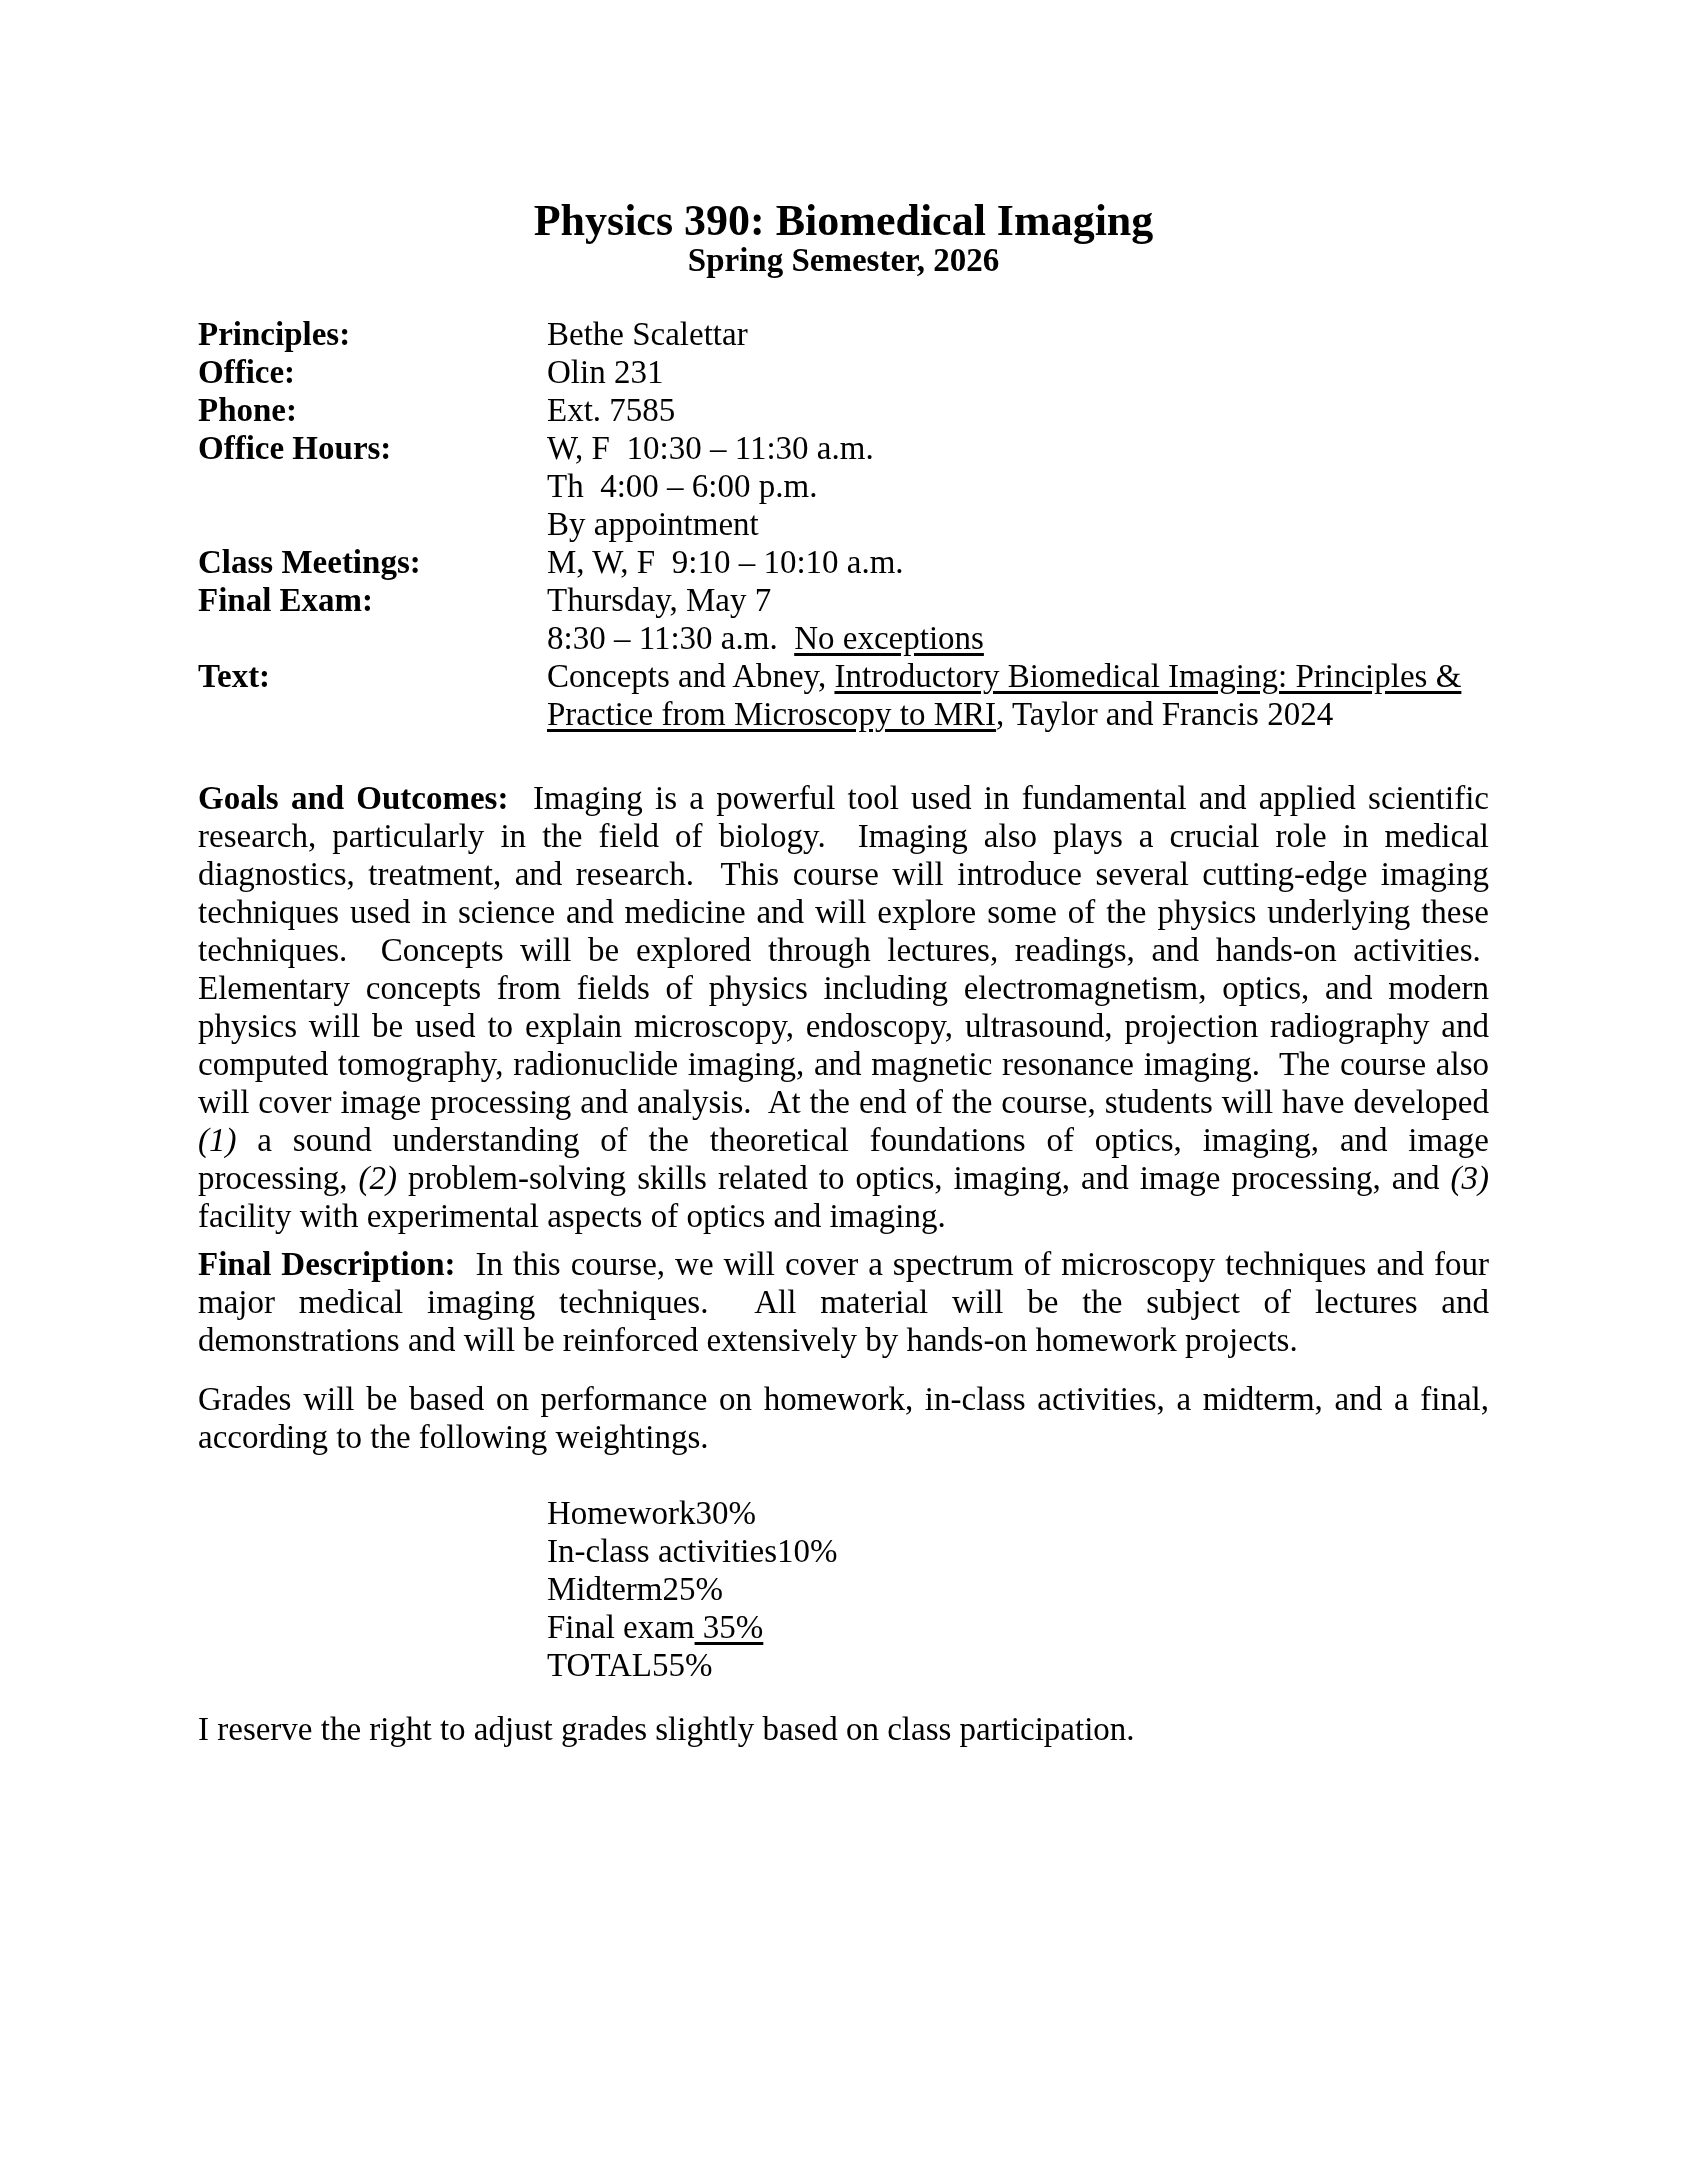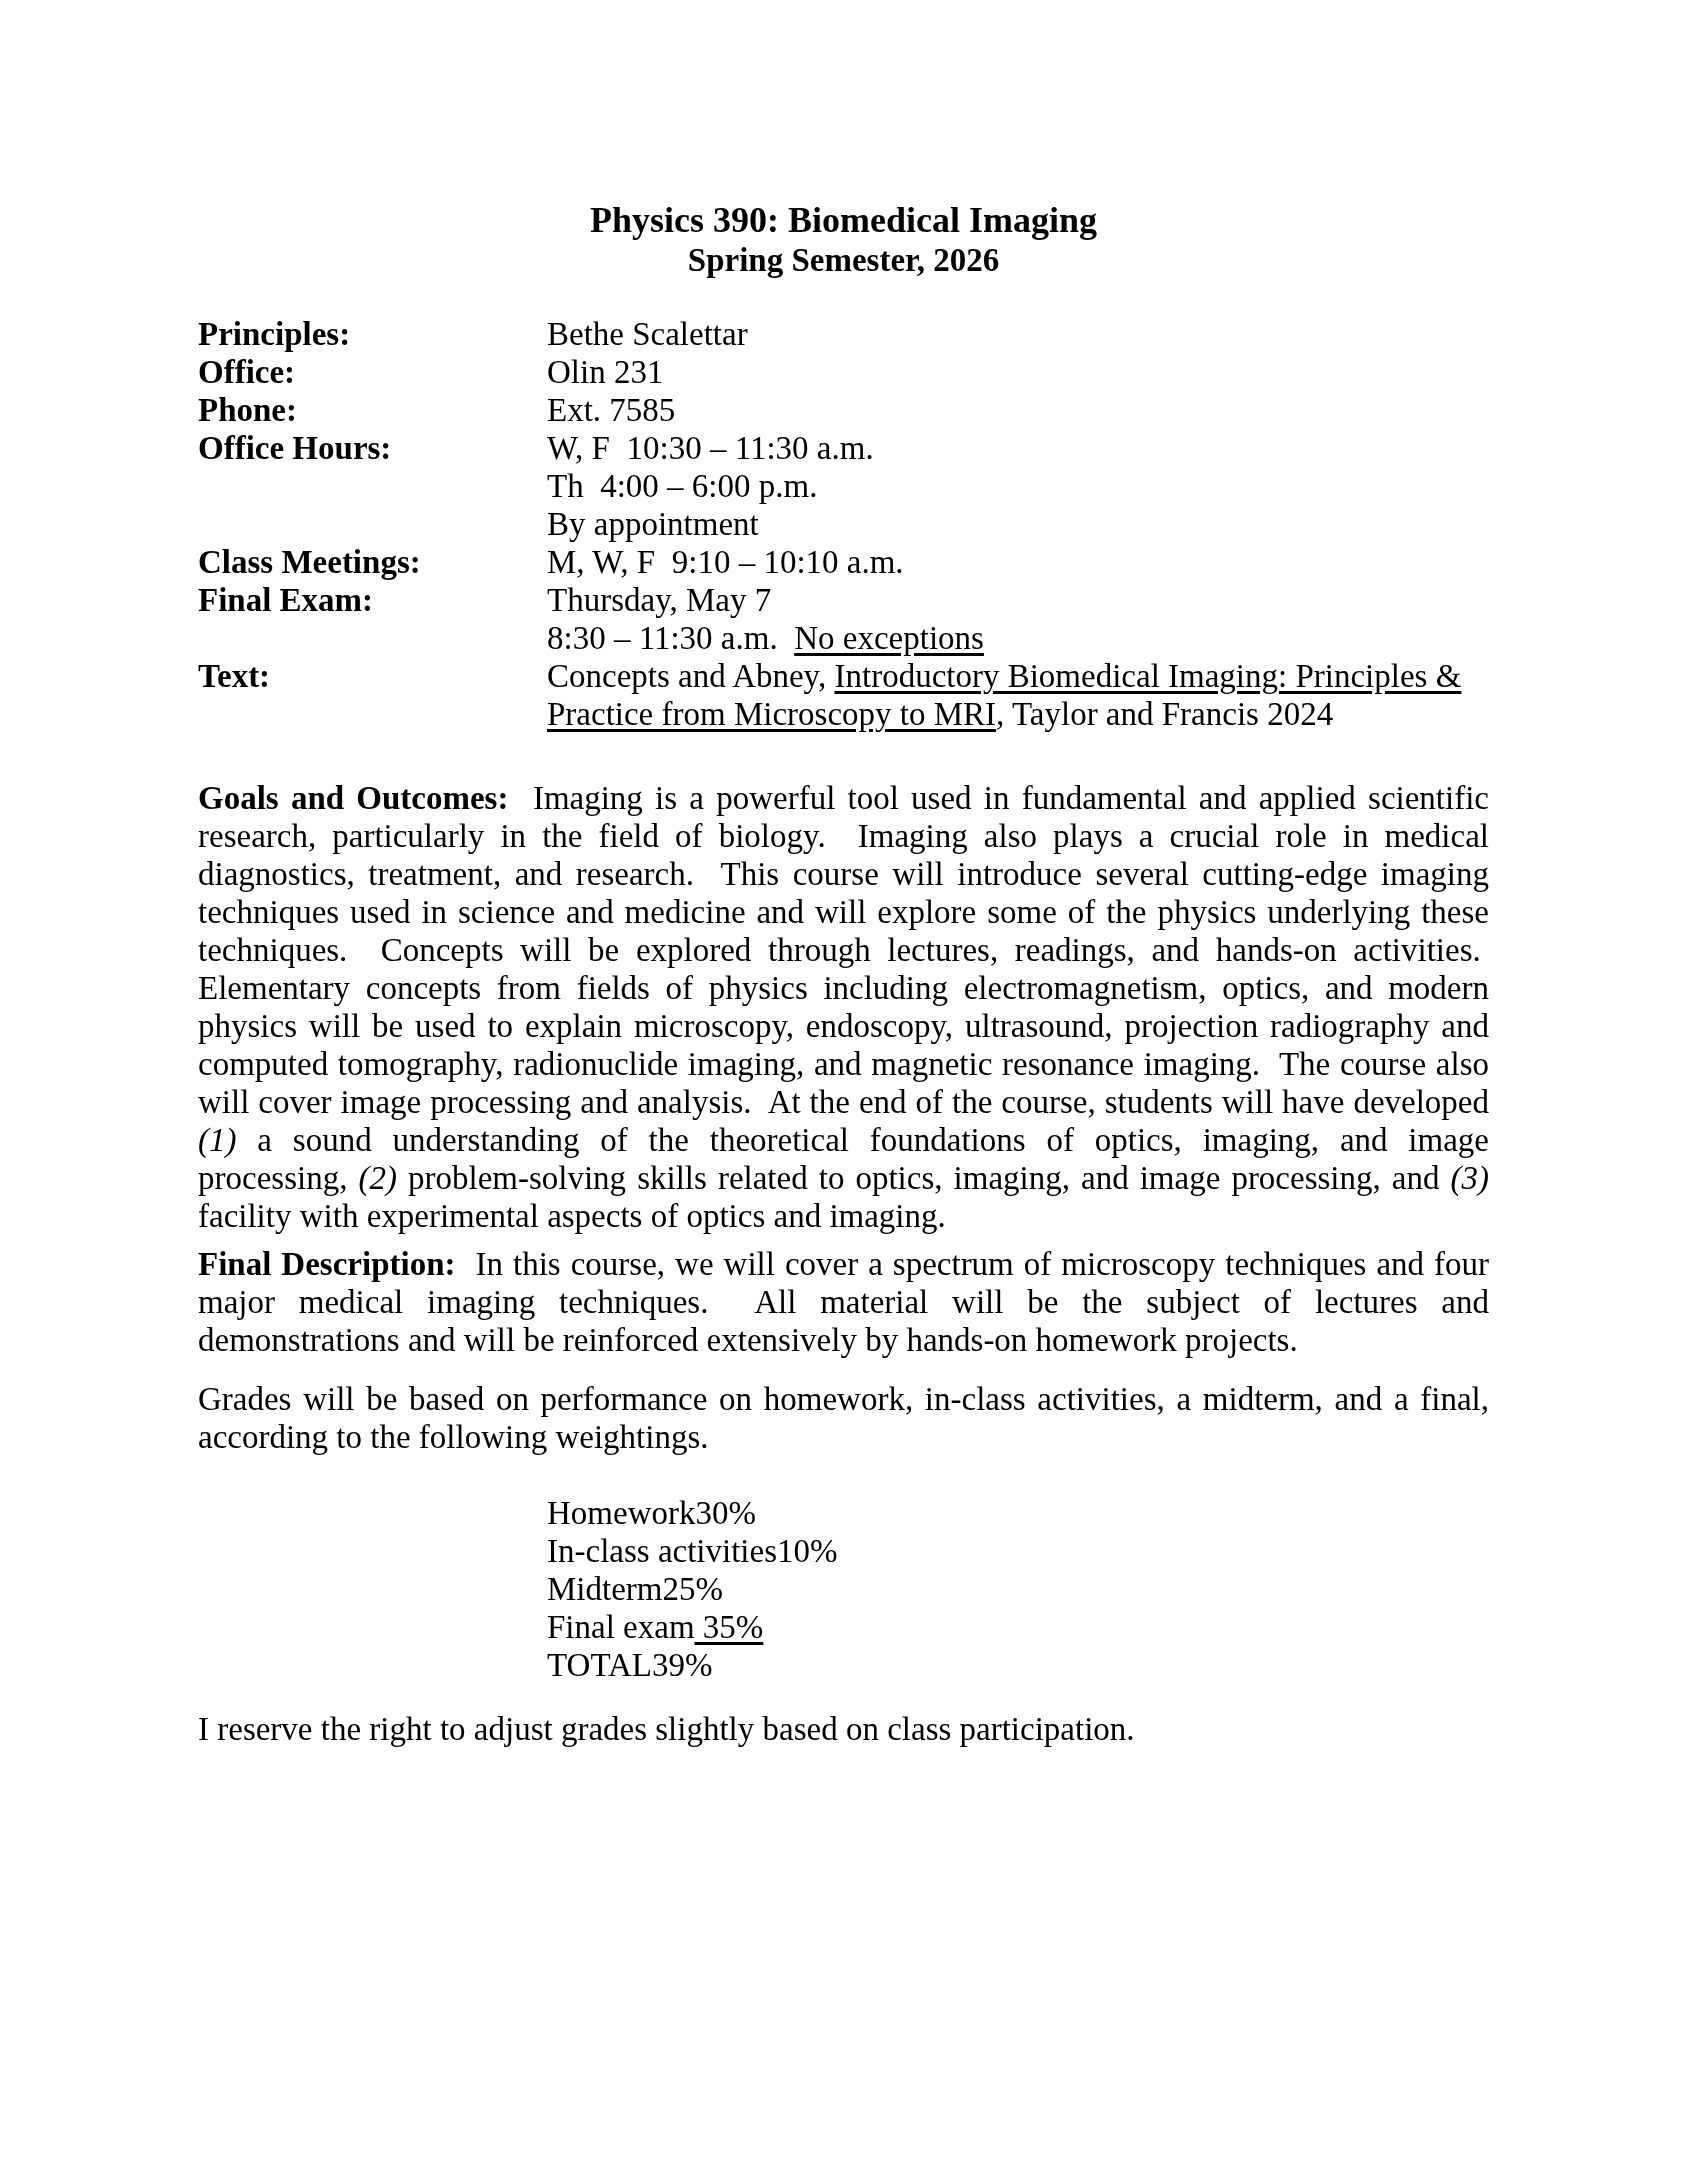--- a/index.html
+++ b/index.html
@@ -10,21 +10,21 @@
     margin: 0 auto;
     background: #ffffff;
     box-sizing: border-box;
     padding: 200px 198px 0 198px;
     font-family: "Liberation Serif", "DejaVu Serif", serif;
     font-size: 33px;
     line-height: 38px;
     color: #000000;
   }
   .title {
-    font-size: 36px;
+    font-size: 44px;
     line-height: 41px;
     font-weight: bold;
     text-align: center;
   }
   .subtitle {
     font-weight: bold;
     text-align: center;
   }
   .info { margin-top: 36px; }
   .info-row { display: flex; }
@@ -131,20 +131,20 @@
         <div class="weight-pct"><span>25%</span></div>
       </div>
 
       <div class="weight-row">
         <div class="weight-item">Final exam</div>
         <div class="weight-pct"><span class="u">&nbsp;35%</span></div>
       </div>
 
       <div class="weight-row">
         <div class="weight-item">TOTAL</div>
-        <div class="weight-pct"><span>39%</span></div>
+        <div class="weight-pct"><span>55%</span></div>
       </div>
     </div>
 
   <div class="closing">I reserve the right to adjust grades slightly based on class participation.</div>
 
 </div>
 
 
 </body></html>

